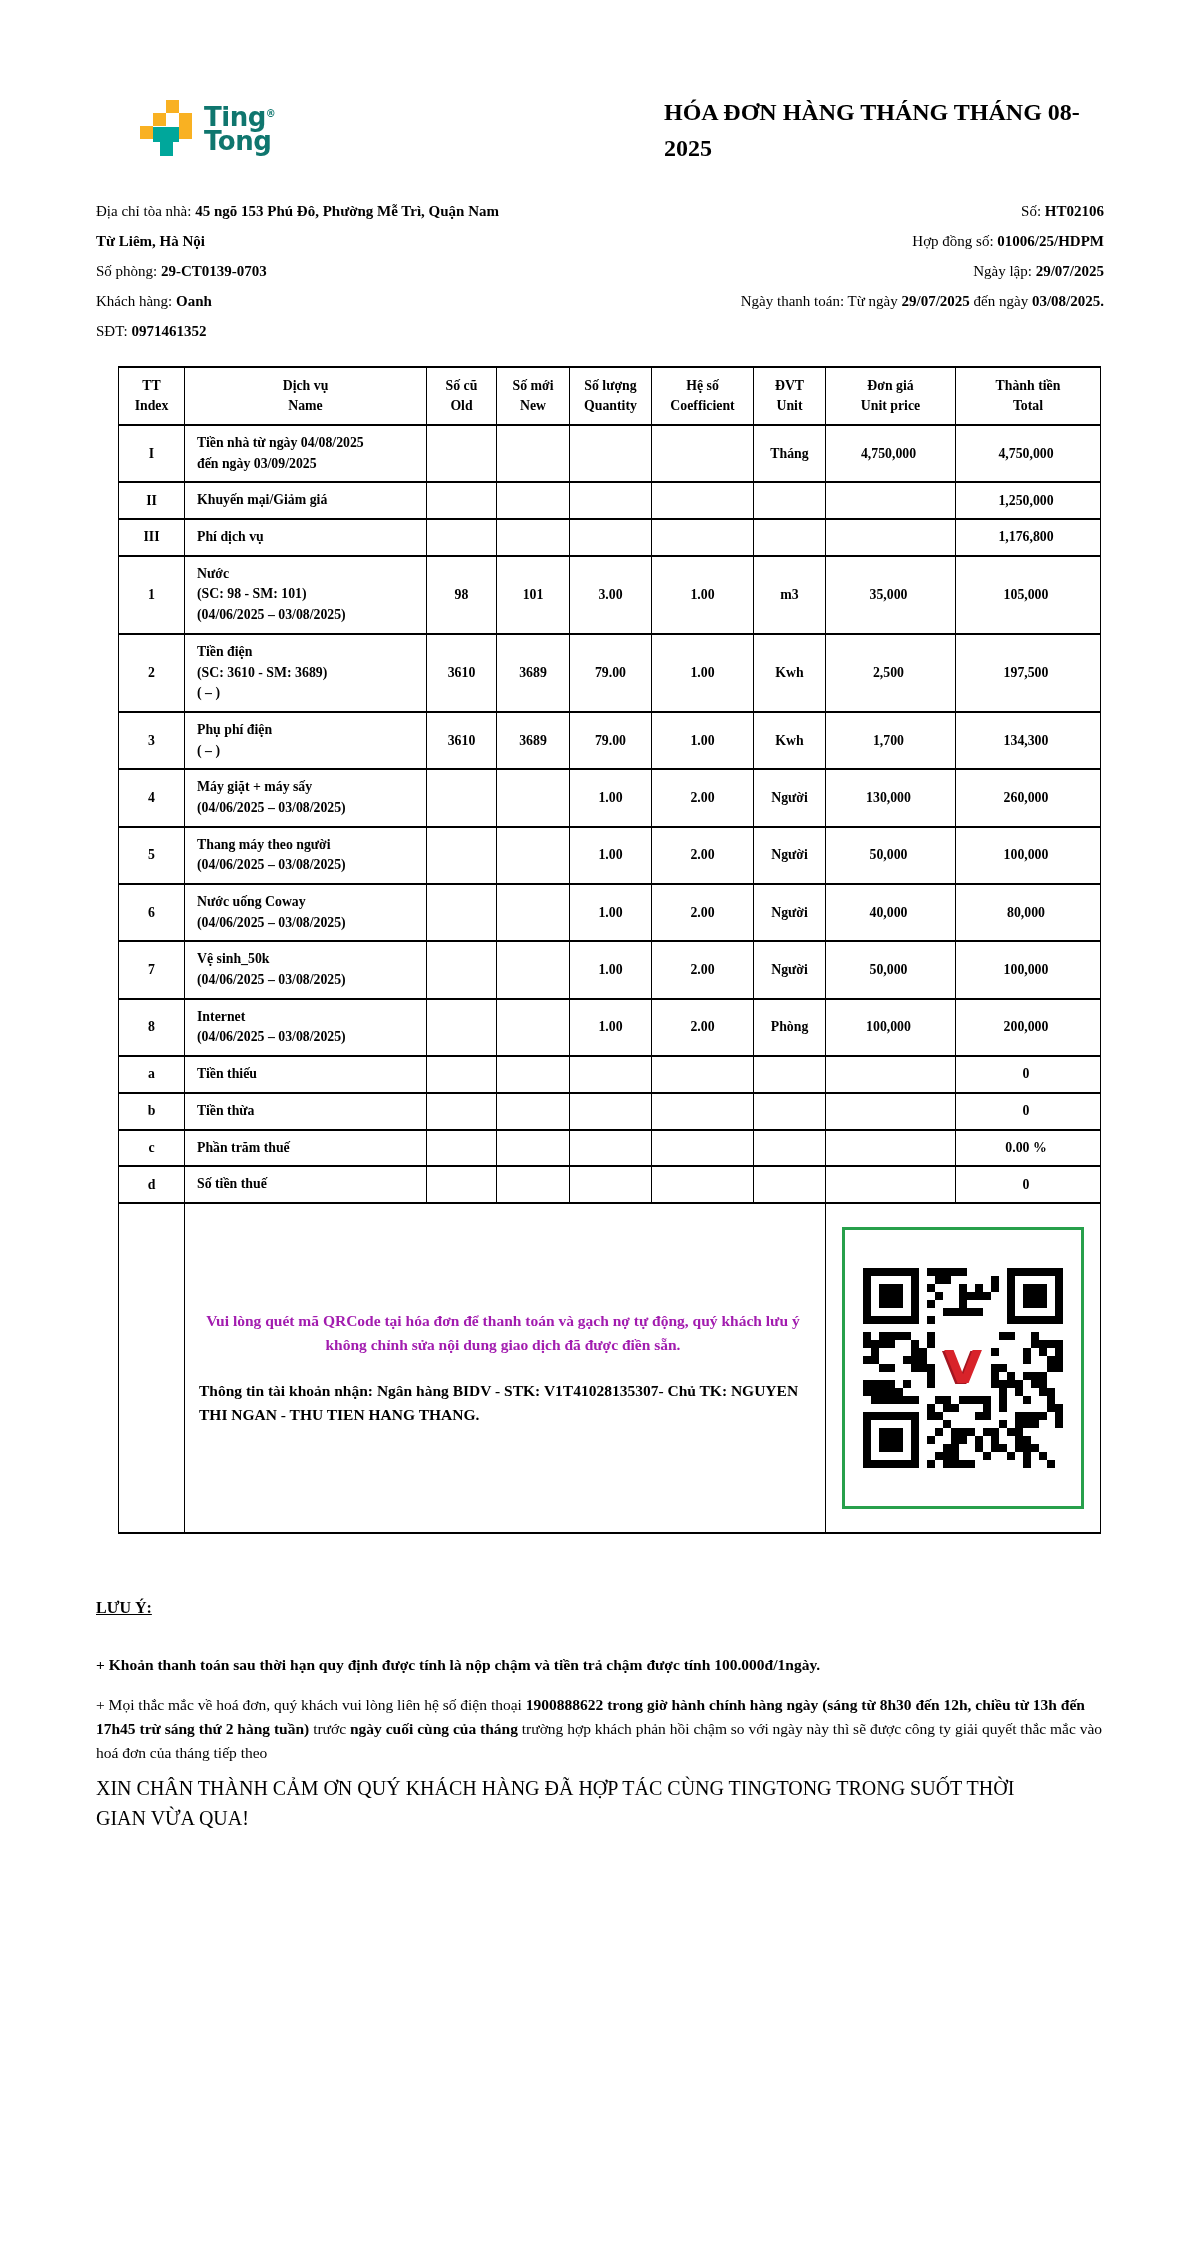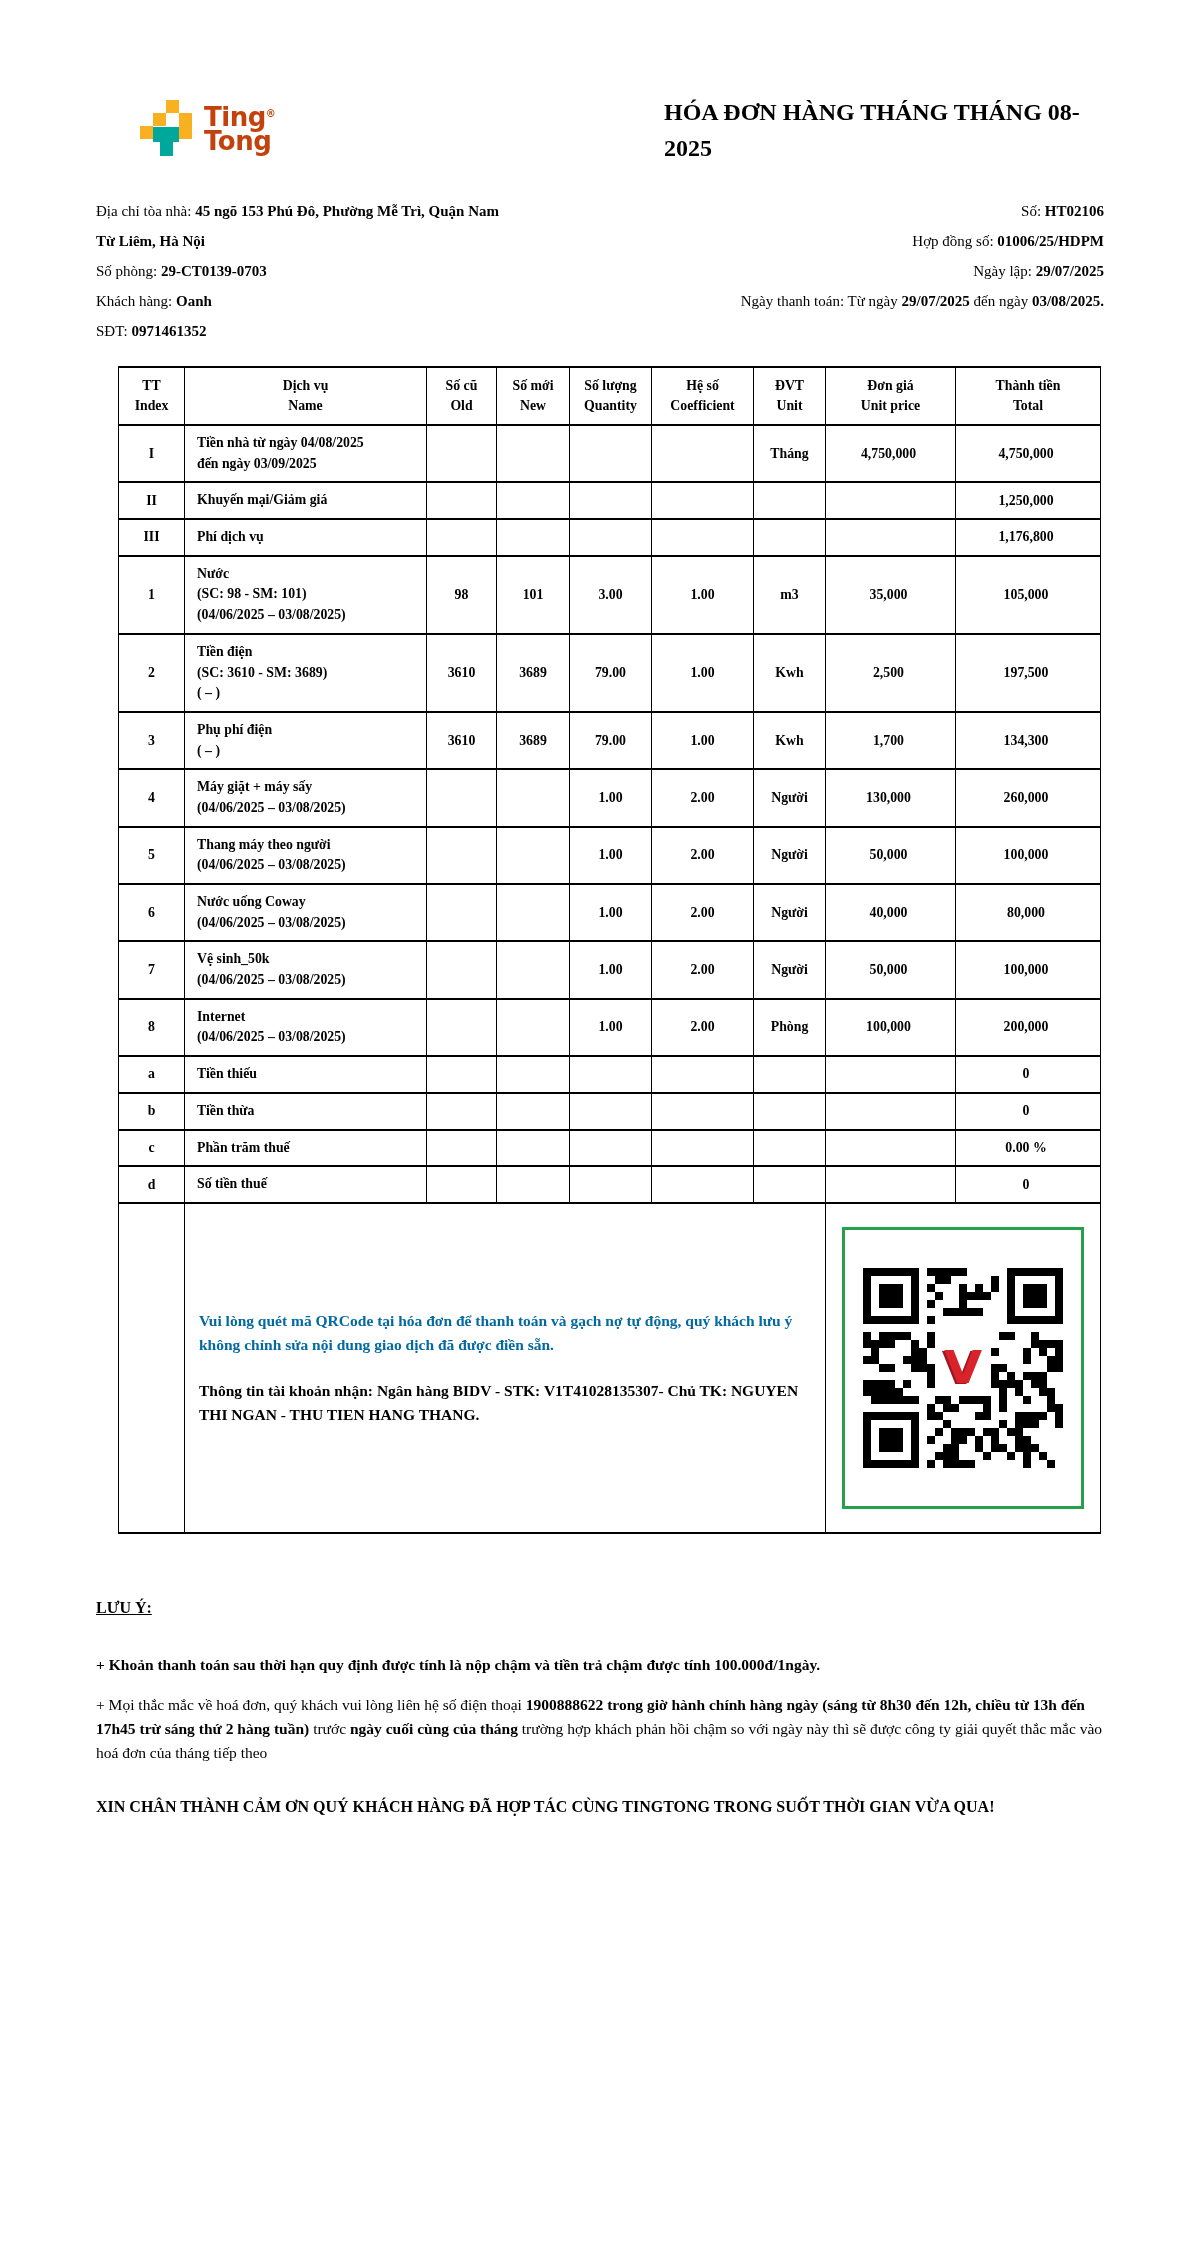--- a/index.html
+++ b/index.html
@@ -15,21 +15,21 @@
   .px{position:absolute;width:13px;height:13px;}
   .px.y{background:#F9B122;}
   .p1{left:26px;top:0;}
   .p2{left:13px;top:13px;}
   .p3{left:39px;top:13px;}
   .p4{left:0;top:26px;}
   .p5{left:39px;top:26px;}
   .tealw{position:absolute;left:13px;top:27px;width:26px;height:15px;background:#00A79B;}
   .teals{position:absolute;left:20px;top:42px;width:13px;height:14px;background:#00A79B;}
   .wordmark{margin-left:10px;font-family:"DejaVu Sans",sans-serif;font-weight:700;
-    color:#c2410c;font-size:26px;line-height:24px;letter-spacing:-0.5px;margin-top:2px;}
+    color:#0f766e;font-size:26px;line-height:24px;letter-spacing:-0.5px;margin-top:2px;}
   .wordmark sup{font-size:10px;vertical-align:9px;}
   .doc-title{width:440px;text-align:left;font-weight:700;font-size:24px;line-height:1.5;margin-top:6px;}
   
   .info{margin-top:30px;font-size:15px;}
   .info-row{display:flex;justify-content:space-between;line-height:30px;}
   .info-right{text-align:right;}
   .b{font-weight:700;}
   
   table.invoice{border-collapse:collapse;margin-top:20px;margin-left:22px;width:982px;
     font-size:13.8px;table-layout:fixed;}
@@ -40,37 +40,37 @@
   .al-c{text-align:center;}
   .al-l{text-align:left;padding-left:12px !important;}
   .al-r{text-align:center;padding-right:10px !important;}
   .name-cell{white-space:pre-line;line-height:1.5;}
   
   .words-cell{font-weight:400;font-style:italic;padding:9px 6px 9px 14px !important;}
   .words-amount{font-weight:700;}
   
   .qr-row td{height:292px;}
   .qr-text-cell{font-weight:400;font-size:15.5px;line-height:1.55;padding:18px 18px 18px 14px !important;}
-  .qr-note-red{color:#0369a1;margin:0 0 22px 0;}
+  .qr-note-red{color:#a21caf;margin:0 0 22px 0;text-align:center;}
   .qr-account{margin:0;}
   .qr-box-cell{padding:4px !important;}
   .qr-frame{width:236px;height:276px;border:3px solid #27A04B;margin:0 auto;background:#fff;
     display:flex;align-items:center;justify-content:center;}
   .qr-wrap{position:relative;width:200px;height:200px;}
   .qr-wrap svg{display:block;width:200px;height:200px;}
   .qr-v{position:absolute;left:0;top:0;width:200px;height:200px;display:flex;
     align-items:center;justify-content:center;font-family:"DejaVu Sans",sans-serif;
     font-weight:900;font-size:44px;color:#D8232A;transform:scaleX(1.12);
     text-shadow:-2px 1px 0 #A31621;pointer-events:none;}
   
   .footer{margin-top:62px;font-size:15.5px;line-height:1.55;}
   .footer-heading{font-weight:700;font-size:16px;text-decoration:underline;}
   .footer-note1{font-weight:700;margin-top:32px;}
   .footer-note2{margin-top:16px;}
-  .footer-thanks{font-weight:700;font-size:16px;margin-top:30px;max-width:945px;line-height:1.5;}
+  .footer-thanks{font-weight:400;font-size:20px;margin-top:8px;max-width:945px;line-height:1.5;}
 </style>
 </head>
 <body>
 
 <div class="page">
 
   <div class="header">
     <div class="logo-block">
       <div class="pixlogo">
         <div class="px y p1"></div>

